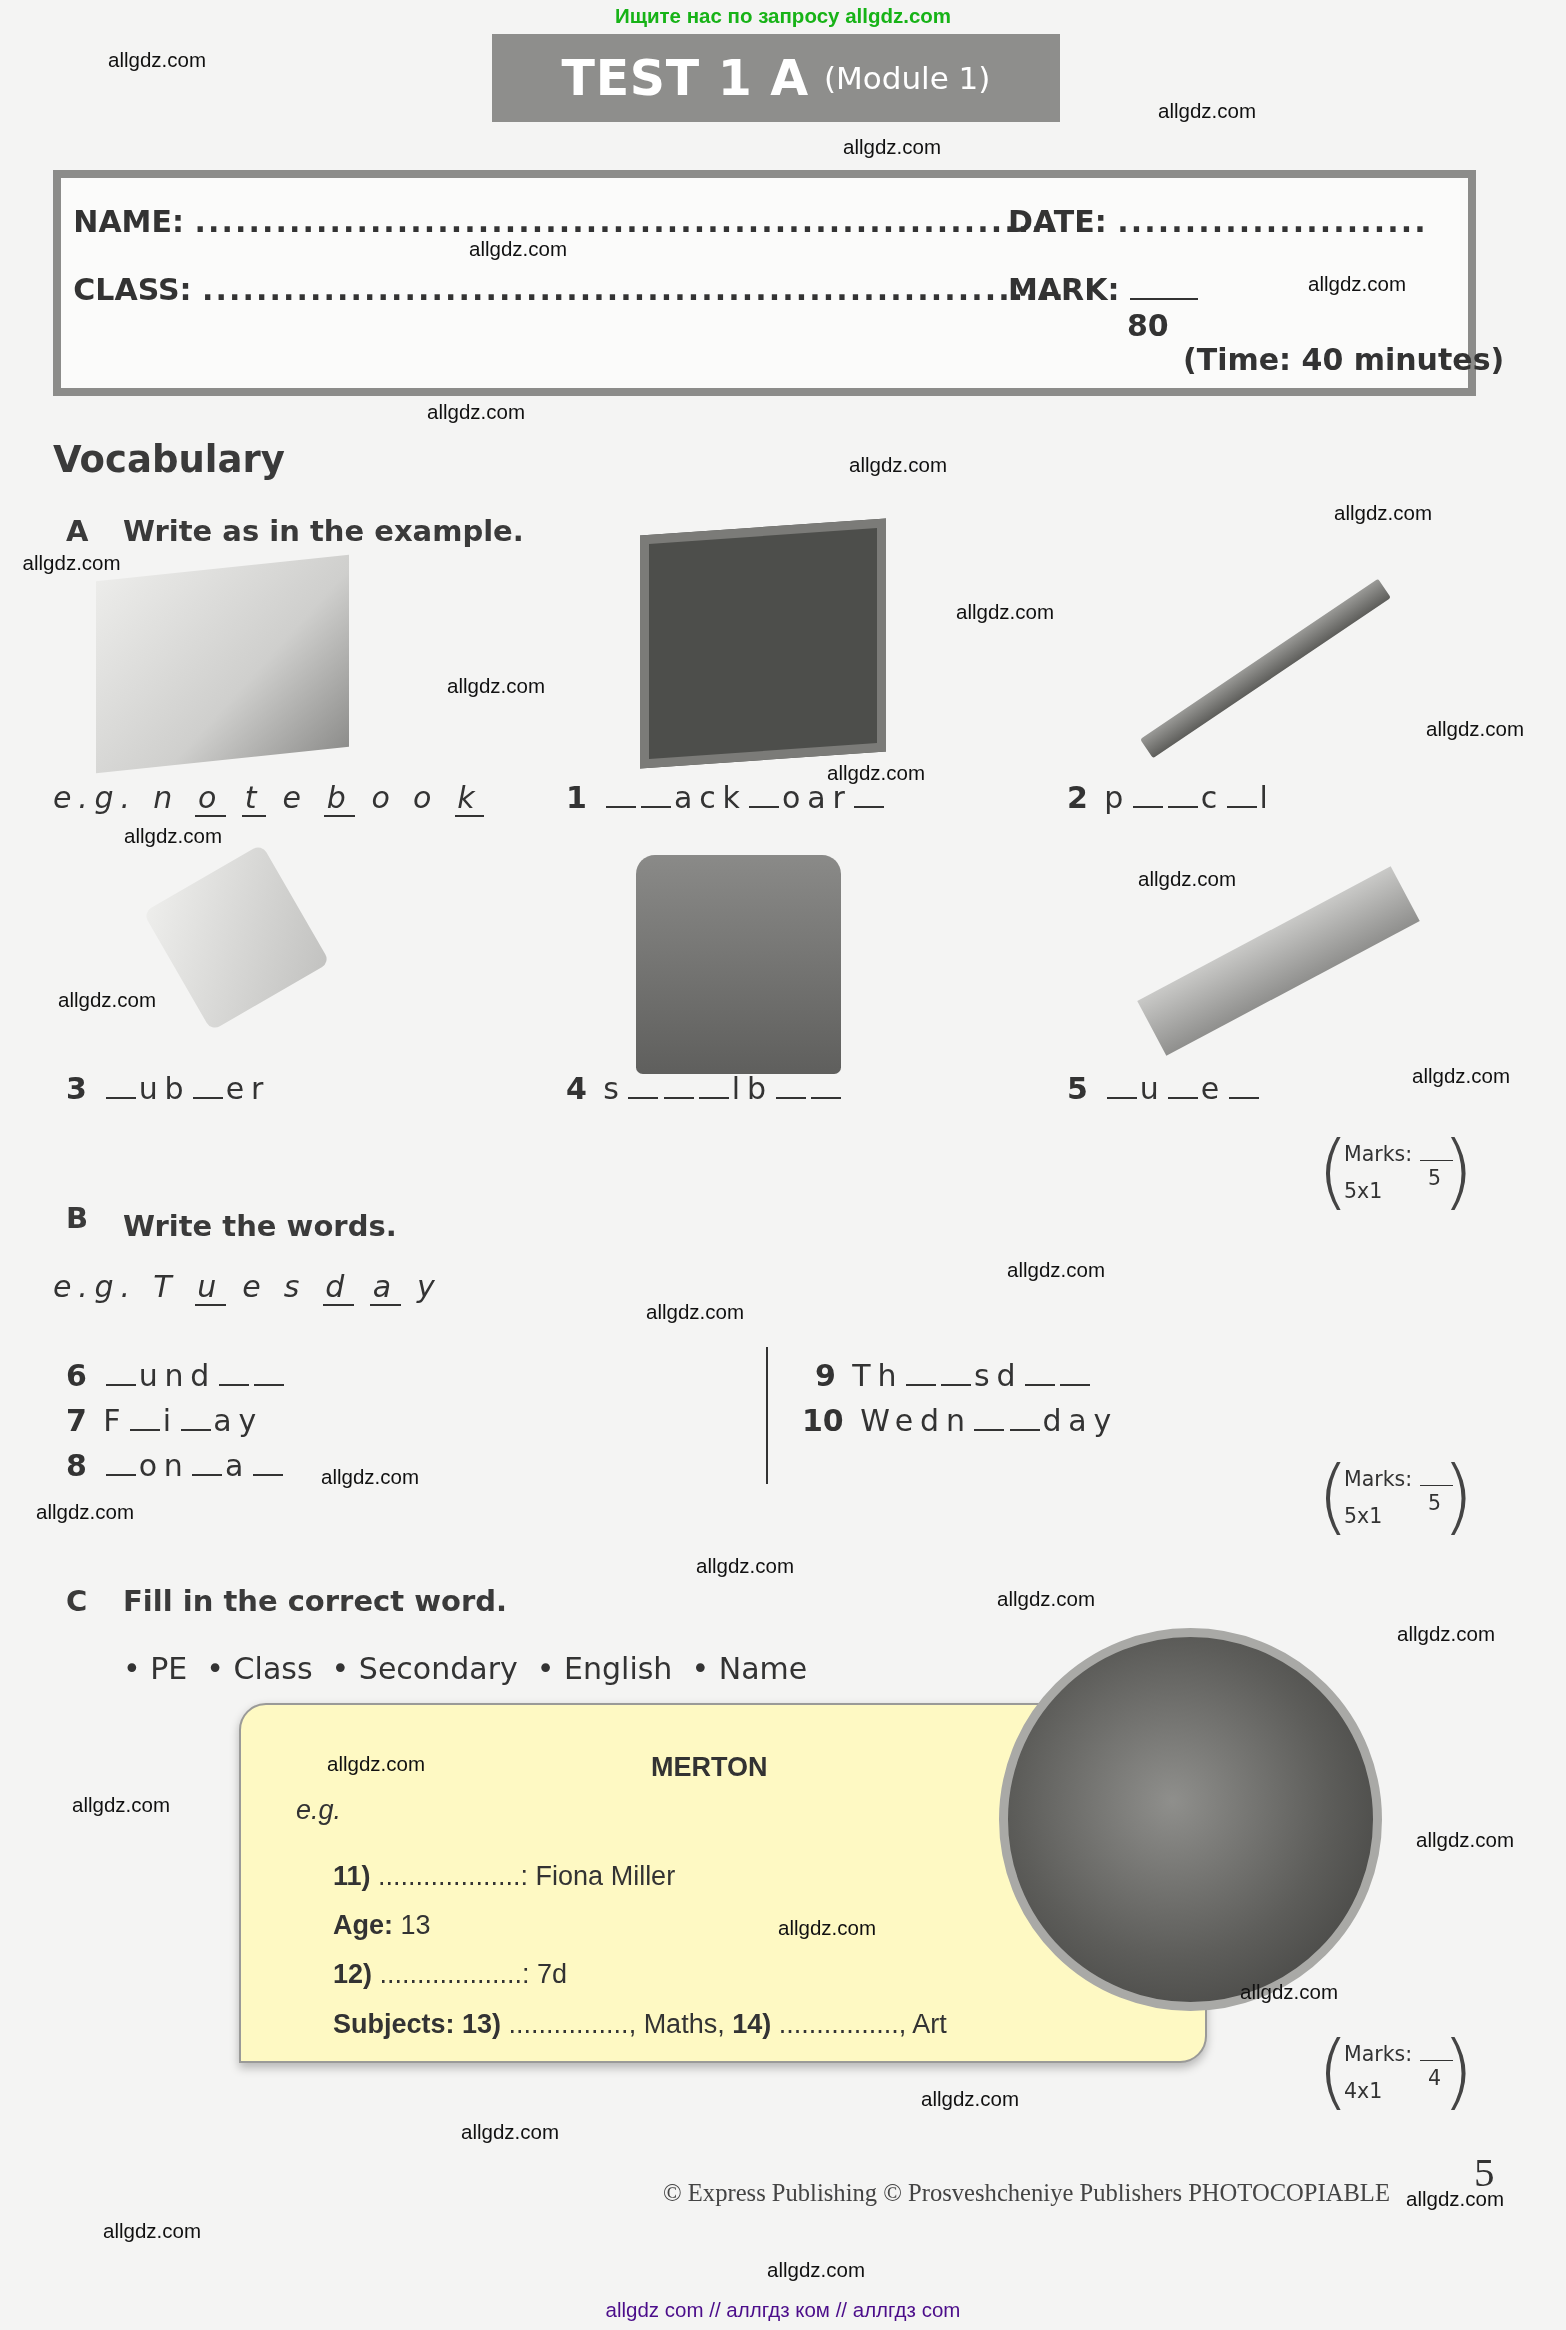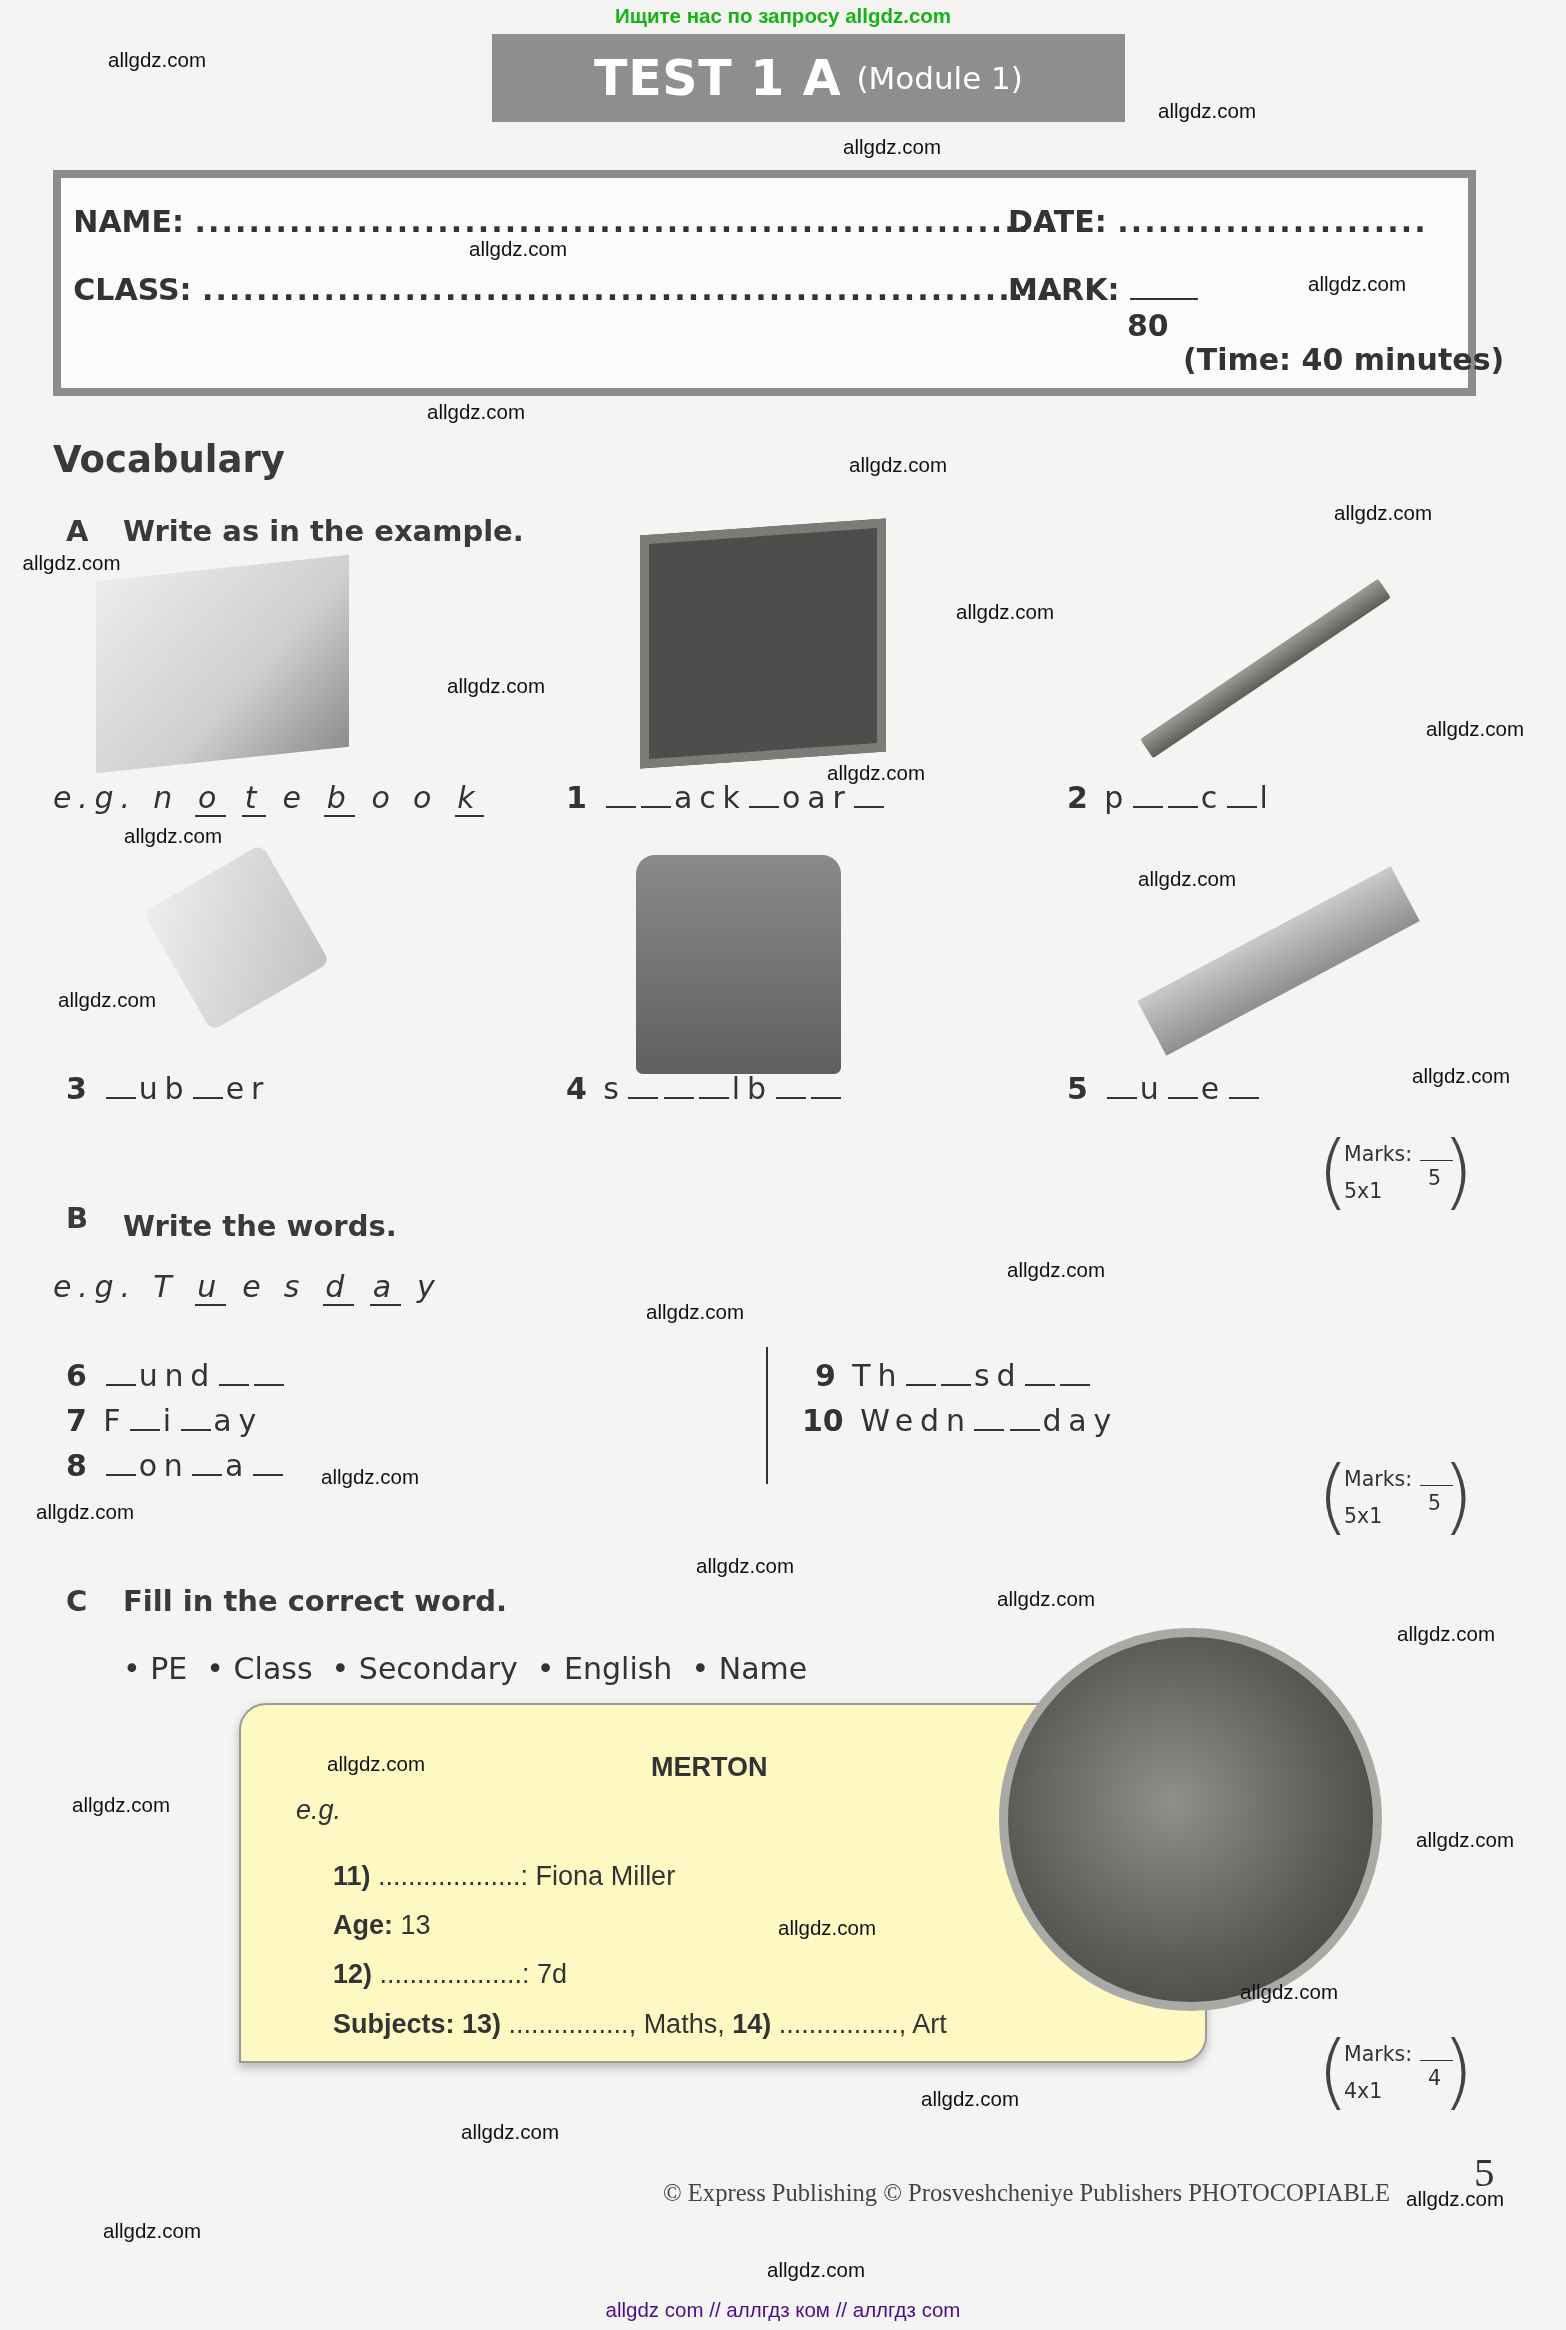--- a/index.html
+++ b/index.html
@@ -1,20 +1,20 @@
 <!DOCTYPE html>
 <html style="font-size:11px"><head>
 <meta charset="utf-8">
 <style>
   html,body{margin:0;padding:0;}
   body{width:1566px;height:2330px;background:#f4f4f3;position:relative;overflow:hidden;font-family:"DejaVu Sans",sans-serif;color:#2b2b2b;}
   .abs{position:absolute;}
   .topbanner{left:0;top:4.1px;width:1566px;text-align:center;font-family:"Liberation Sans",sans-serif;font-size:20.5px;color:#17b317;font-weight:bold;}
   .wm{font-family:"Liberation Sans",sans-serif;font-size:20.5px;color:#111;white-space:nowrap;}
-  .title-box{left:492px;top:34px;width:633px;height:88px;background:#8e8e8c;color:#fff;display:flex;align-items:center;justify-content:center;}
+  .title-box{left:492px;top:34px;width:568px;height:88px;background:#8e8e8c;color:#fff;display:flex;align-items:center;justify-content:center;}
   .title-main{font-size:49px;font-weight:bold;letter-spacing:0.7px;}
   .title-sub{font-size:31px;margin-left:15px;}
   .info-box{left:53px;top:170px;width:1423px;height:226px;border:8.2px solid #8c8c8a;box-sizing:border-box;background:#fbfbfa;}
   .info-label{font-size:30px;font-weight:bold;color:#333;white-space:nowrap;}
   .dots{letter-spacing:2.1px;font-weight:bold;}
   .section-title{font-size:37px;font-weight:bold;color:#3a3a3a;}
   .task-letter{font-size:29px;font-weight:bold;color:#3a3a3a;}
   .task-text{font-size:29px;font-weight:bold;color:#3a3a3a;}
   .word-line{font-size:30px;color:#333;letter-spacing:6.8px;white-space:nowrap;}
   .word-line .num{font-weight:bold;letter-spacing:0;margin-right:16.4px;}

